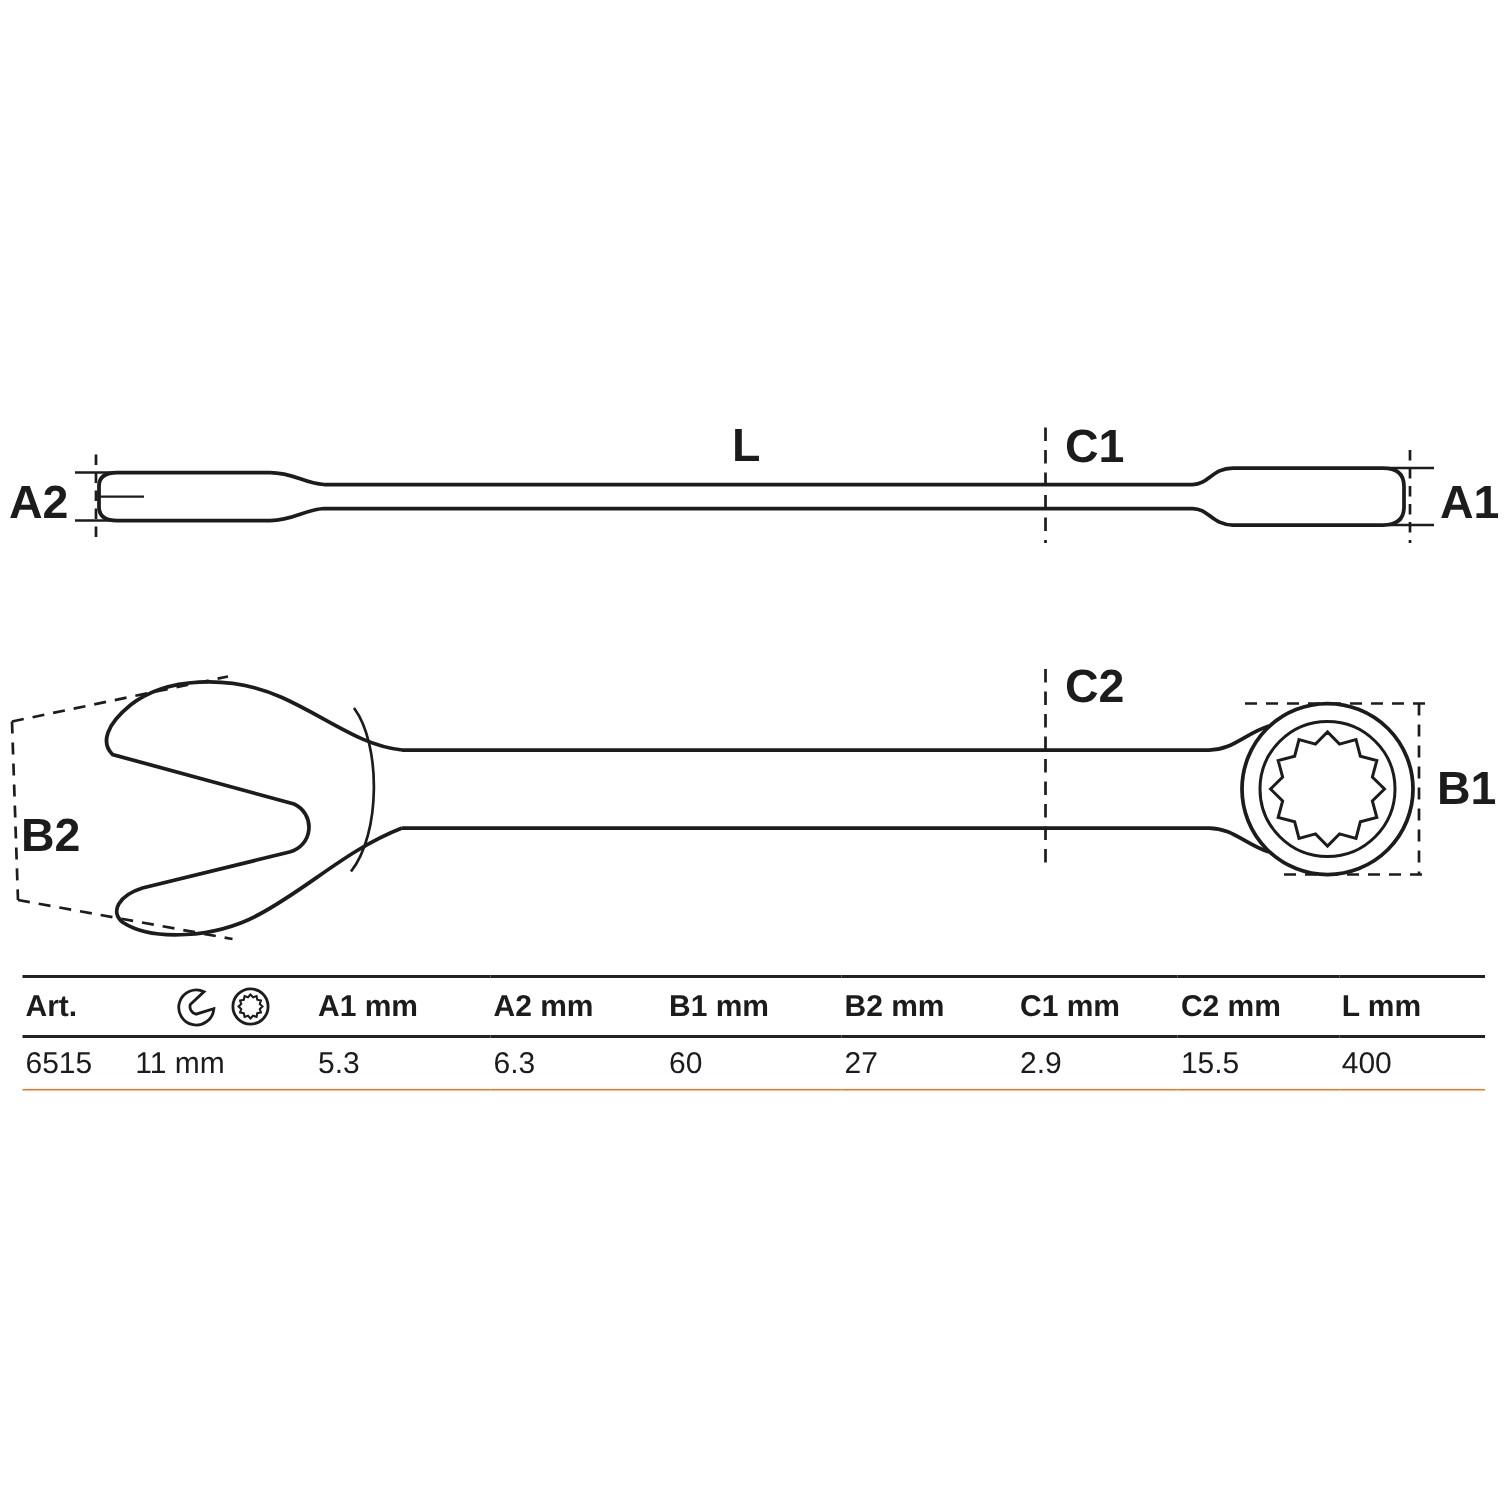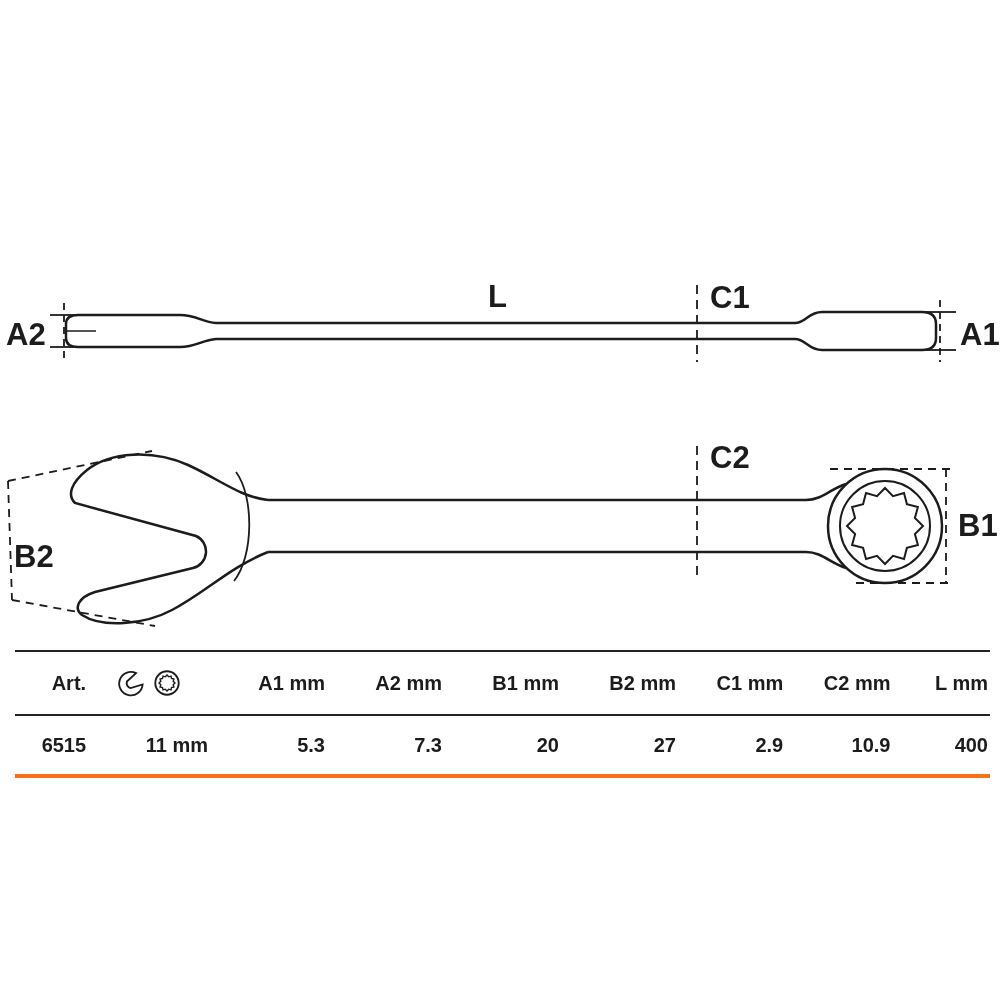--- a/index.html
+++ b/index.html
@@ -1,23 +1,23 @@
 <!DOCTYPE html>
 <html><head>
 <meta charset="utf-8">
 <style>
   html,body{margin:0;padding:0;background:#ffffff;}
   body{width:1005px;height:1005px;position:relative;font-family:"Liberation Sans",sans-serif;}
   .stage{position:absolute;left:0;top:0;width:1005px;height:1005px;}
   svg text{font-family:"Liberation Sans",sans-serif;font-weight:bold;fill:#1c1c1c;}
   .dim-label{font-size:31px;}
   table.spec{position:absolute;left:15px;top:650px;width:975px;border-collapse:collapse;color:#1c1c1c;table-layout:fixed;}
-  table.spec th, table.spec td{text-align:right;padding:16px 2px;font-size:20px;white-space:nowrap;overflow:hidden;}
+  table.spec th, table.spec td{text-align:left;padding:4px 2px;font-size:20px;white-space:nowrap;overflow:hidden;}
   table.spec thead th{border-top:2px solid #222;border-bottom:2px solid #222;font-weight:bold;height:30px;}
-  table.spec tbody td{border-bottom:4px solid #f97316;font-weight:bold;height:26px;}
+  table.spec tbody td{border-bottom:1px solid #f97316;font-weight:normal;height:26px;}
   .hdr-icons{display:flex;align-items:center;justify-content:center;gap:5px;}
 </style>
 </head>
 <body>
 
 <div class="stage">
   <svg width="1005" height="645" viewBox="0 0 1005 645">
 
     <g>
       <path d="M 78 315 L 180 315 C 196 315, 202 322, 216 323 L 795 323
@@ -111,22 +111,22 @@
         <th>C1 mm</th>
         <th>C2 mm</th>
         <th>L mm</th>
       </tr>
     </thead>
     <tbody>
       <tr>
         <td>6515</td>
         <td>11 mm</td>
         <td>5.3</td>
-        <td>7.3</td>
-        <td>20</td>
+        <td>6.3</td>
+        <td>60</td>
         <td>27</td>
         <td>2.9</td>
-        <td>10.9</td>
+        <td>15.5</td>
         <td>400</td>
       </tr>
     </tbody>
   </table>
 </div>
 
 </body></html>

